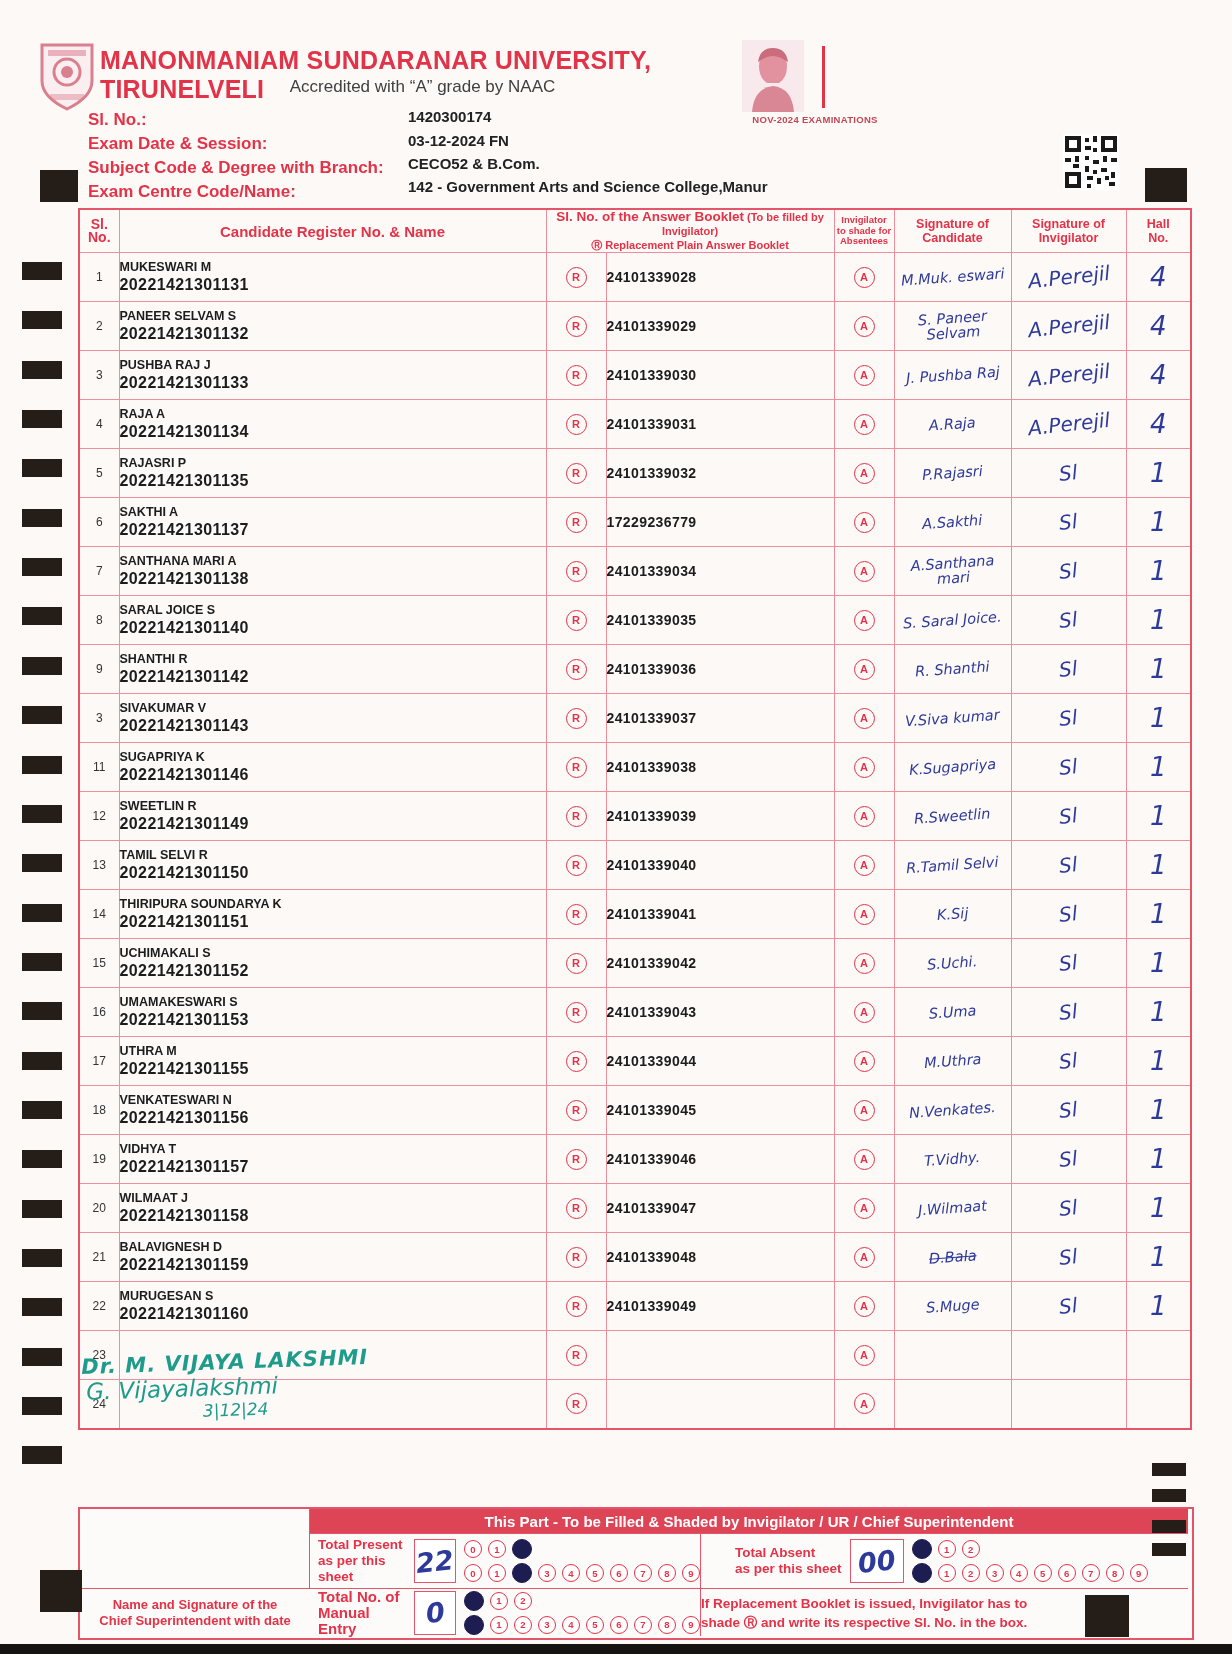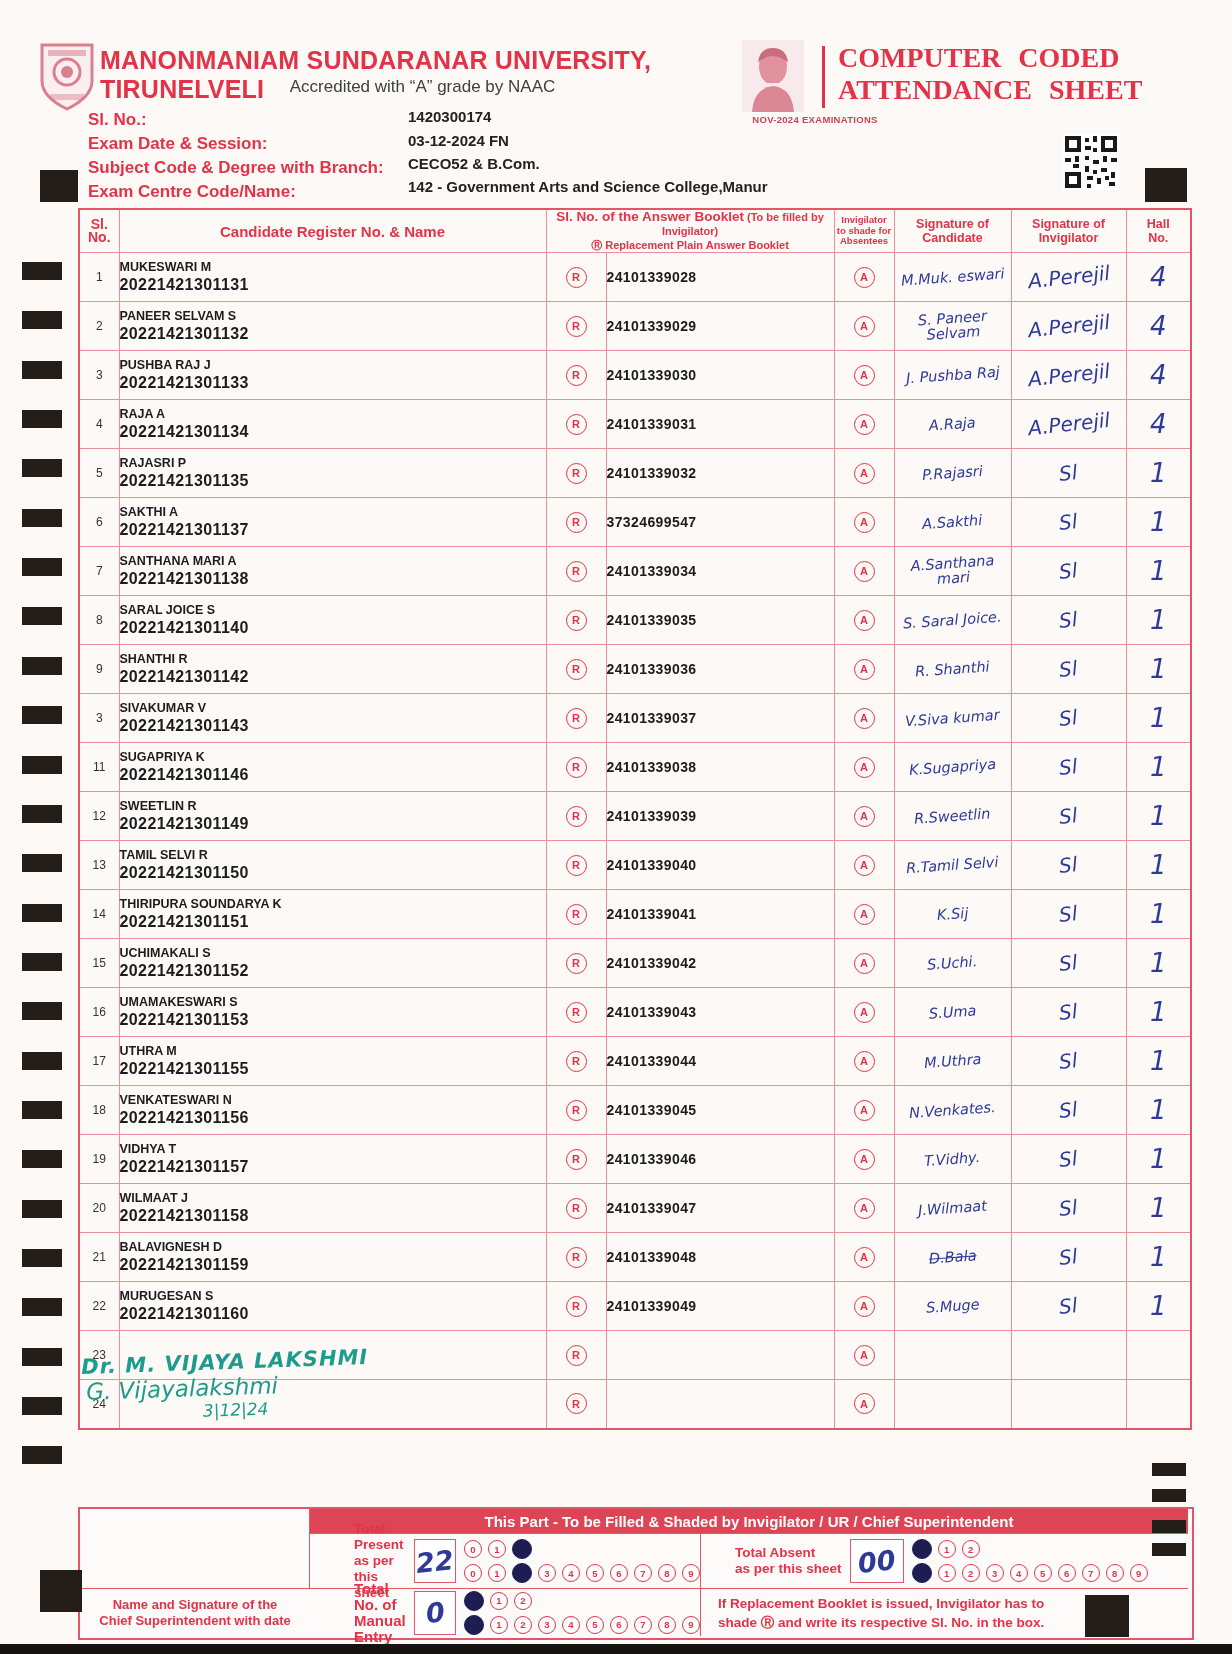--- a/index.html
+++ b/index.html
@@ -56,26 +56,26 @@
   
   .footer{position:absolute;left:78px;top:1507px;width:1112px;height:129px;
           border:2px solid #e4556a;display:grid;grid-template-columns:230px 390px 488px;
           grid-template-rows:24px 55px 48px;background:#fdfbfa;}
   .f-left{grid-column:1;grid-row:1/3;border-right:1.5px solid #e4556a;}
   .f-banner{grid-column:2/4;grid-row:1;background:#dd4456;color:#fff;font-weight:bold;
             font-size:15px;display:flex;align-items:center;justify-content:center;}
   .f-cell{display:flex;align-items:center;gap:8px;padding-left:8px;
           border-top:1.5px solid #e4556a;border-left:1.5px solid #e4556a;}
   .f-cell.noleft{border-left:none;}
-  .f-label{color:#e23348;font-weight:bold;font-size:13.5px;line-height:16px;margin-left:36px;}
+  .f-label{color:#e23348;font-weight:bold;font-size:13.5px;line-height:16px;}
   .f-chief{grid-column:1;grid-row:3;border-top:1.5px solid #e4556a;display:flex;align-items:center;
            justify-content:center;text-align:center;color:#e23348;font-weight:bold;font-size:13px;
            line-height:16px;}
   .f-note{color:#e23348;font-weight:bold;font-size:13.5px;line-height:19px;display:flex;
-          flex-direction:column;justify-content:center;padding-left:17px;
+          flex-direction:column;justify-content:center;padding-left:0;
           border-top:1.5px solid #e4556a;border-left:1.5px solid #e4556a;}
   .wbox{width:40px;height:42px;border:1.5px solid #e4556a;background:#fff;flex:0 0 auto;
         display:flex;align-items:center;justify-content:center;}
   .wbox .hand{font-size:27px;font-weight:bold;transform:rotate(-6deg);}
   .brows{display:flex;flex-direction:column;gap:4px;}
   .brow{display:flex;gap:6px;align-items:center;}
   .bub{width:16px;height:16px;border:1.3px solid #e23348;border-radius:50%;color:#e23348;
        font-size:9.5px;font-weight:bold;display:flex;align-items:center;justify-content:center;
        background:#fff;}
   .bub.filled{background:#1d1d52;border-color:#1d1d52;color:transparent;width:18px;height:18px;}
@@ -109,24 +109,20 @@
       <rect x="0" y="0" width="62" height="72" fill="#f8e9ec"></rect>
       <path d="M31 12 q14 0 14 14 q0 12 -8 17 h-12 q-8 -5 -8 -17 q0 -14 14 -14Z" fill="#e2929f"></path>
       <path d="M16 22 q2 -14 15 -14 q13 0 15 14 q-8 -6 -15 -6 q-7 0 -15 6Z" fill="#c96c7c"></path>
       <path d="M10 72 q2 -24 21 -26 q19 2 21 26 Z" fill="#d5County98" opacity="0"></path>
       <path d="M10 72 q2 -24 21 -26 q19 2 21 26 Z" fill="#d98795"></path>
     </svg>
   </div>
   <div class="exam-session">NOV-2024 EXAMINATIONS</div>
 
   <div class="title-divider"></div>
-  <div class="sheet-title">
-    <div>COMPUTER CODED</div>
-    <div>ATTENDANCE SHEET</div>
-  </div>
 
   <div class="info-label" style="top:110px">Sl. No.:</div>
   <div class="info-value" style="top:108px">1420300174</div>
   <div class="info-label" style="top:134px">Exam Date &amp; Session:</div>
   <div class="info-value" style="top:132px">03-12-2024 FN</div>
   <div class="info-label" style="top:158px">Subject Code &amp; Degree with Branch:</div>
   <div class="info-value" style="top:155px">CECO52 &amp; B.Com.</div>
   <div class="info-label" style="top:182px">Exam Centre Code/Name:</div>
   <div class="info-value" style="top:178px">142 - Government Arts and Science College,Manur</div>
 
@@ -271,21 +267,21 @@
           <td class="c-sigi"><span class="hand">Sl</span></td>
           <td class="c-hall"><span class="hand">1</span></td>
         </tr>
         <tr class="rw">
           <td class="c-sl">6</td>
           <td class="c-cand">
             <div class="cand-name">SAKTHI A</div>
             <div class="cand-reg">20221421301137</div>
           </td>
           <td class="c-r"><span class="circ">R</span></td>
-          <td class="c-book">37324699547</td>
+          <td class="c-book">17229236779</td>
           <td class="c-a"><span class="circ">A</span></td>
           <td class="c-sigc"><span class="hand">A.Sakthi</span></td>
           <td class="c-sigi"><span class="hand">Sl</span></td>
           <td class="c-hall"><span class="hand">1</span></td>
         </tr>
         <tr class="rw">
           <td class="c-sl">7</td>
           <td class="c-cand">
             <div class="cand-name">SANTHANA MARI A</div>
             <div class="cand-reg">20221421301138</div>

